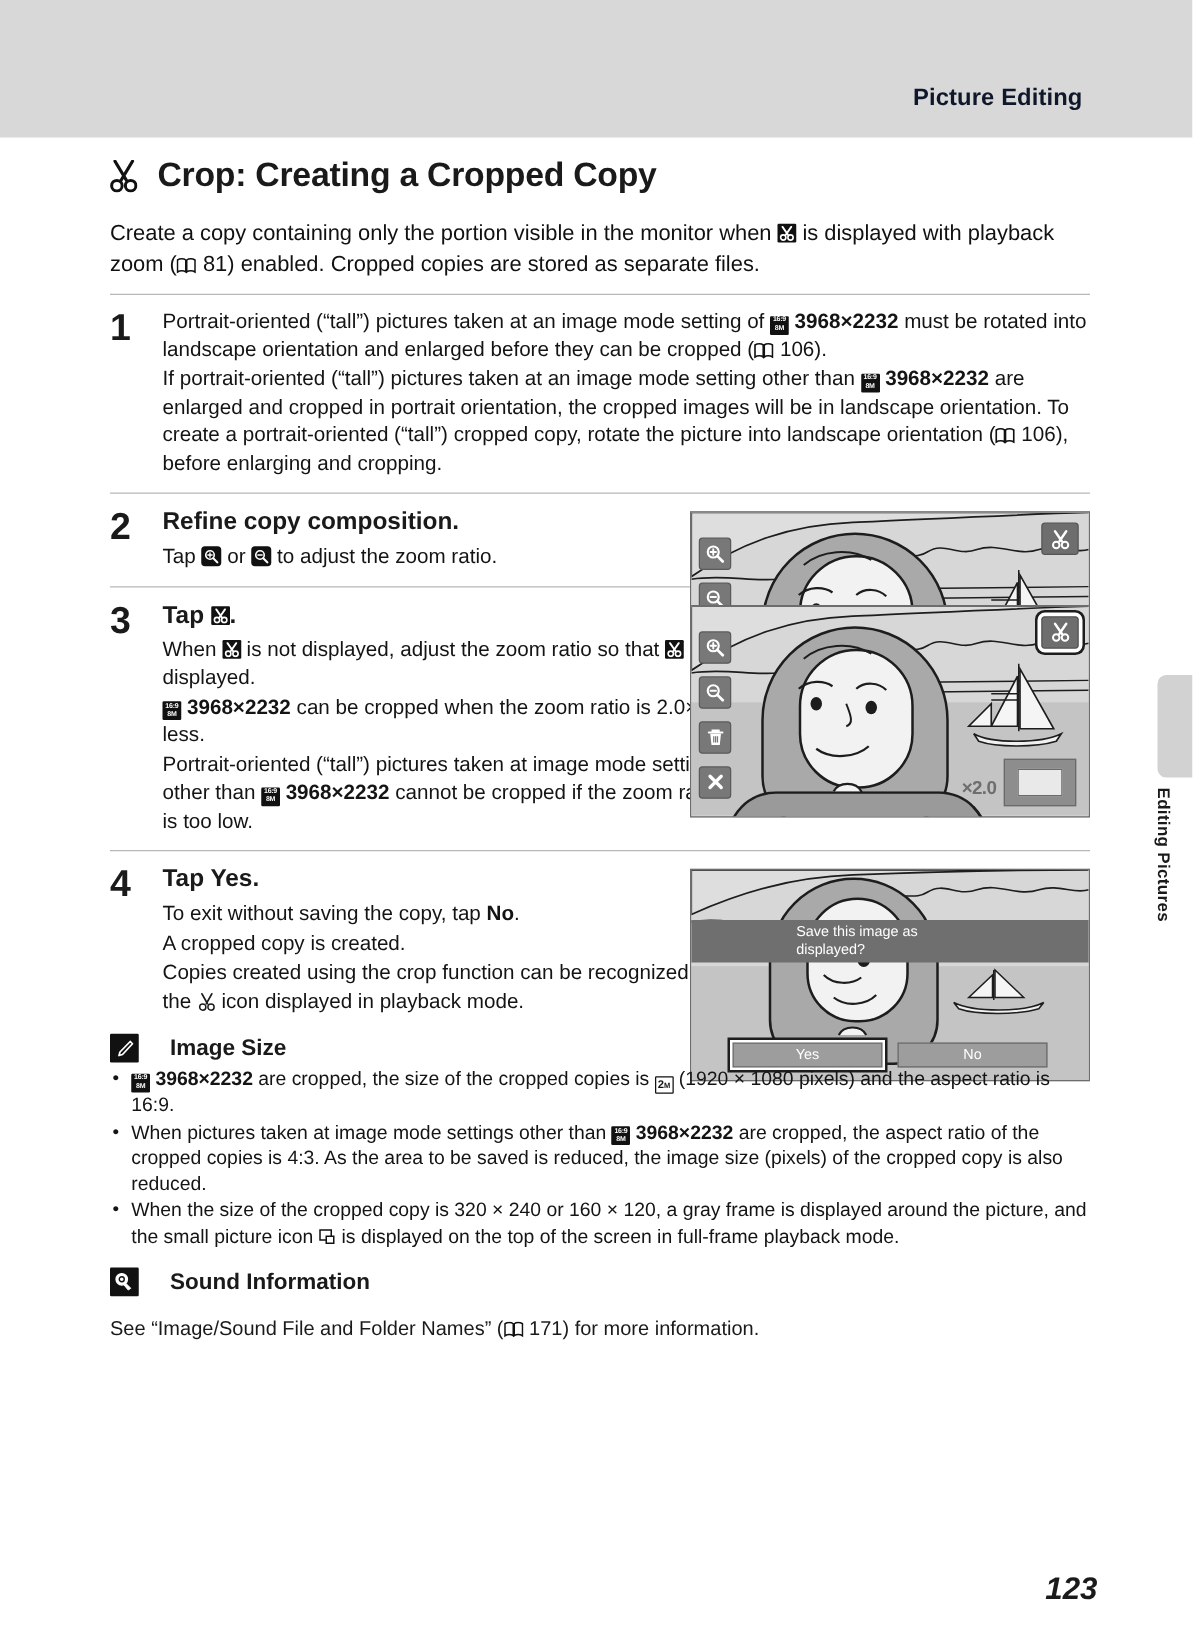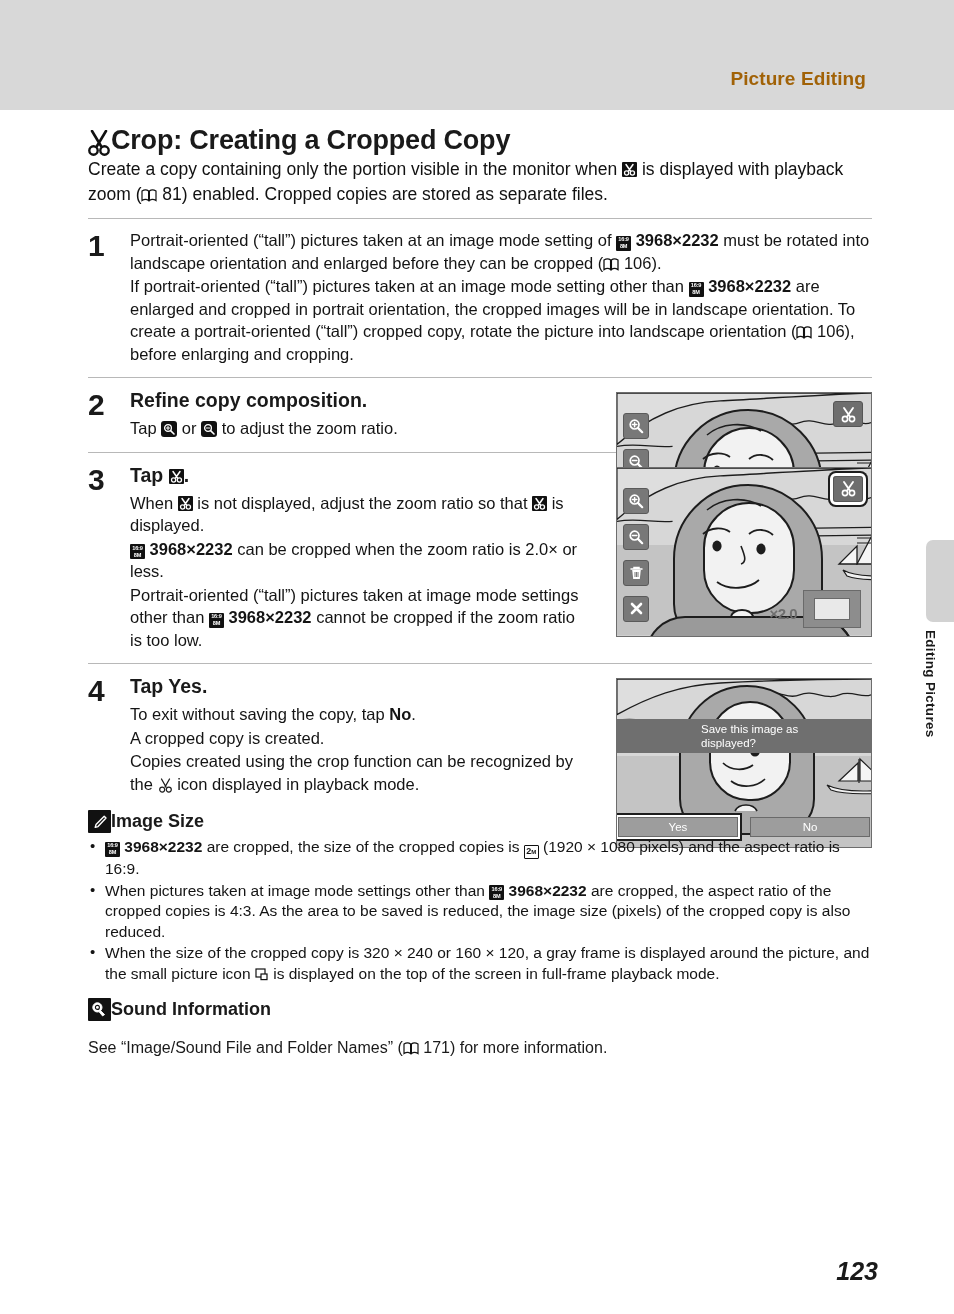--- a/index.html
+++ b/index.html
@@ -13,42 +13,42 @@
     overflow:hidden;
   }
 
   
   .header-band{
     position:absolute; left:0; top:0; width:954px; height:110px;
     background:#d8d8d8;
   }
   .header-title{
     position:absolute; right:88px; top:68px;
-    font-size:19px; font-weight:bold; color:#a16207;
+    font-size:19px; font-weight:bold; color:#0f172a;
     letter-spacing:.1px;
   }
 
   
   .page{
     position:absolute; left:88px; top:110px; width:784px;
   }
 
   
   .sec-title{
-    display:flex; align-items:flex-end; gap:1px;
+    display:flex; align-items:center; gap:16px;
     margin-top:15px;
     font-size:27px; font-weight:bold; letter-spacing:-0.2px;
   }
 
   
   .scissors-o{ display:inline-block; width:22px; height:26px; position:relative; }
   .scissors-o svg{ display:block; }
 
   .intro{
-    font-size:17.5px; line-height:25px; margin-top:1px; color:#111;
+    font-size:17.5px; line-height:25px; margin-top:18px; color:#111;
   }
 
   hr.rule{
     border:0; border-top:1px solid #b8b8b8; margin:11px 0 0 0;
   }
 
   
   .step{ display:flex; position:relative; padding-top:10px; }
   .step-num{
     width:42px; flex:0 0 42px;
@@ -66,21 +66,21 @@
 
   
   .step.has-fig .step-body{ width:460px; flex:0 0 460px; }
 
   .fig-wrap{
     position:absolute; right:0; top:14px;
   }
 
   
   .monitor{
-    width:256px; height:170px;
+    width:320px; height:170px;
     background:#cfcfcf;
     border:1px solid #6d6d6d;
     position:relative; overflow:hidden;
   }
   .sky{
     position:absolute; left:0; top:0; width:100%; height:46%;
     background:#d7d7d7;
   }
   .mount{
     position:absolute; left:0; top:0; width:100%; height:100%;
@@ -206,21 +206,21 @@
 
   
   .ic-mag{
     width:16px;height:16px;background:#111;border-radius:3px;
     position:relative; vertical-align:-3px;
   }
   .ic-mag svg{ position:absolute; left:2px; top:2px; }
 
   
   .note-head{
-    display:flex; align-items:center; gap:0; margin-top:14px;
+    display:flex; align-items:center; gap:25px; margin-top:14px;
   }
   .note-badge{
     width:23px;height:23px;background:#111;border-radius:1px;
     display:flex;align-items:center;justify-content:center;
   }
   .note-title{ font-size:18px; font-weight:bold; }
   .note-list{ margin:4px 0 0 0; padding:0; list-style:none; }
   .note-list li{
     position:relative; padding-left:17px;
     font-size:15.5px; line-height:20.5px; margin-bottom:1px; color:#141414;

